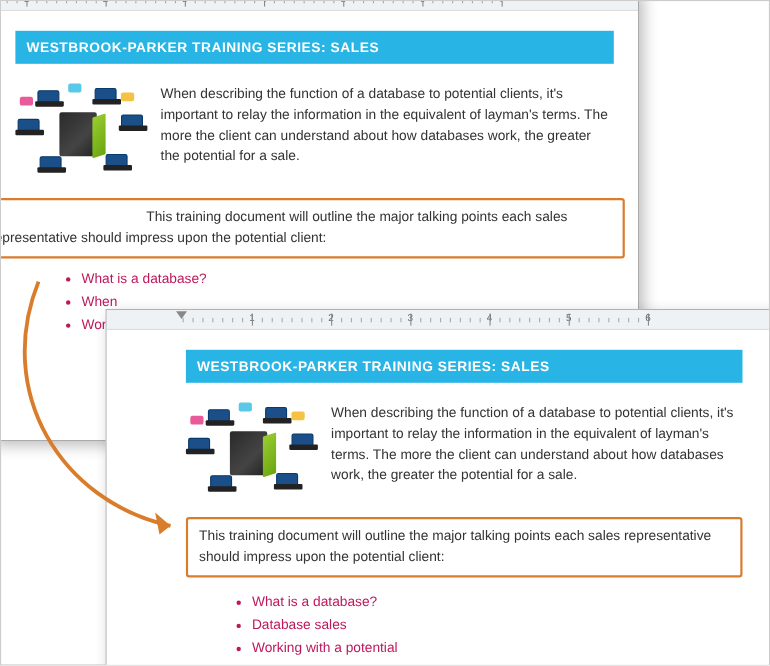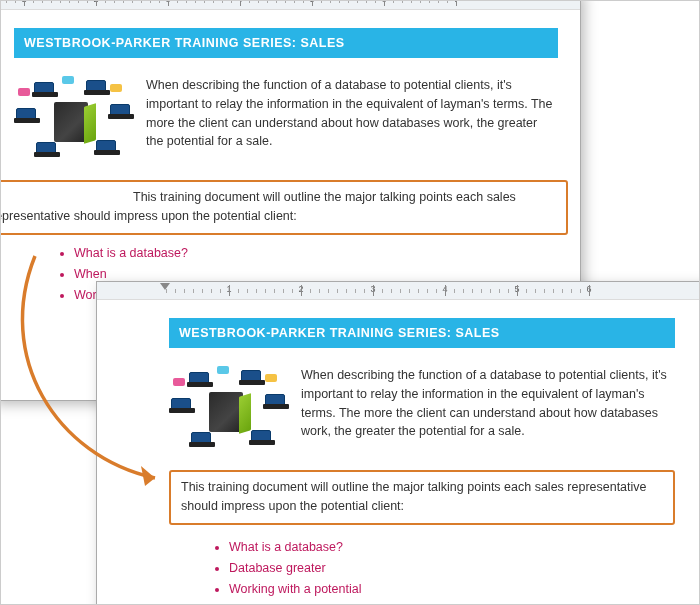--- a/index.html
+++ b/index.html
@@ -321,17 +321,17 @@
           <div class="lap l5"></div>
           <div class="lap l6"></div>
       </div>
       <div class="intro-text">When describing the function of a database to potential clients, it's important to relay the information in the equivalent of layman's terms. The more the client can understand about how databases work, the greater the potential for a sale.</div>
     </div>
     <div class="callout">
       <span>This training document will outline the major talking points each sales representative should impress upon the potential client:</span>
     </div>
     <ul class="bullets" id="bullets-front">
         <li>What is a database?</li>
-        <li>Database greater</li>
+        <li>Database sales</li>
         <li>Working with a potential</li>
       </ul>
   </div>
 </div>
 
 </body></html>

